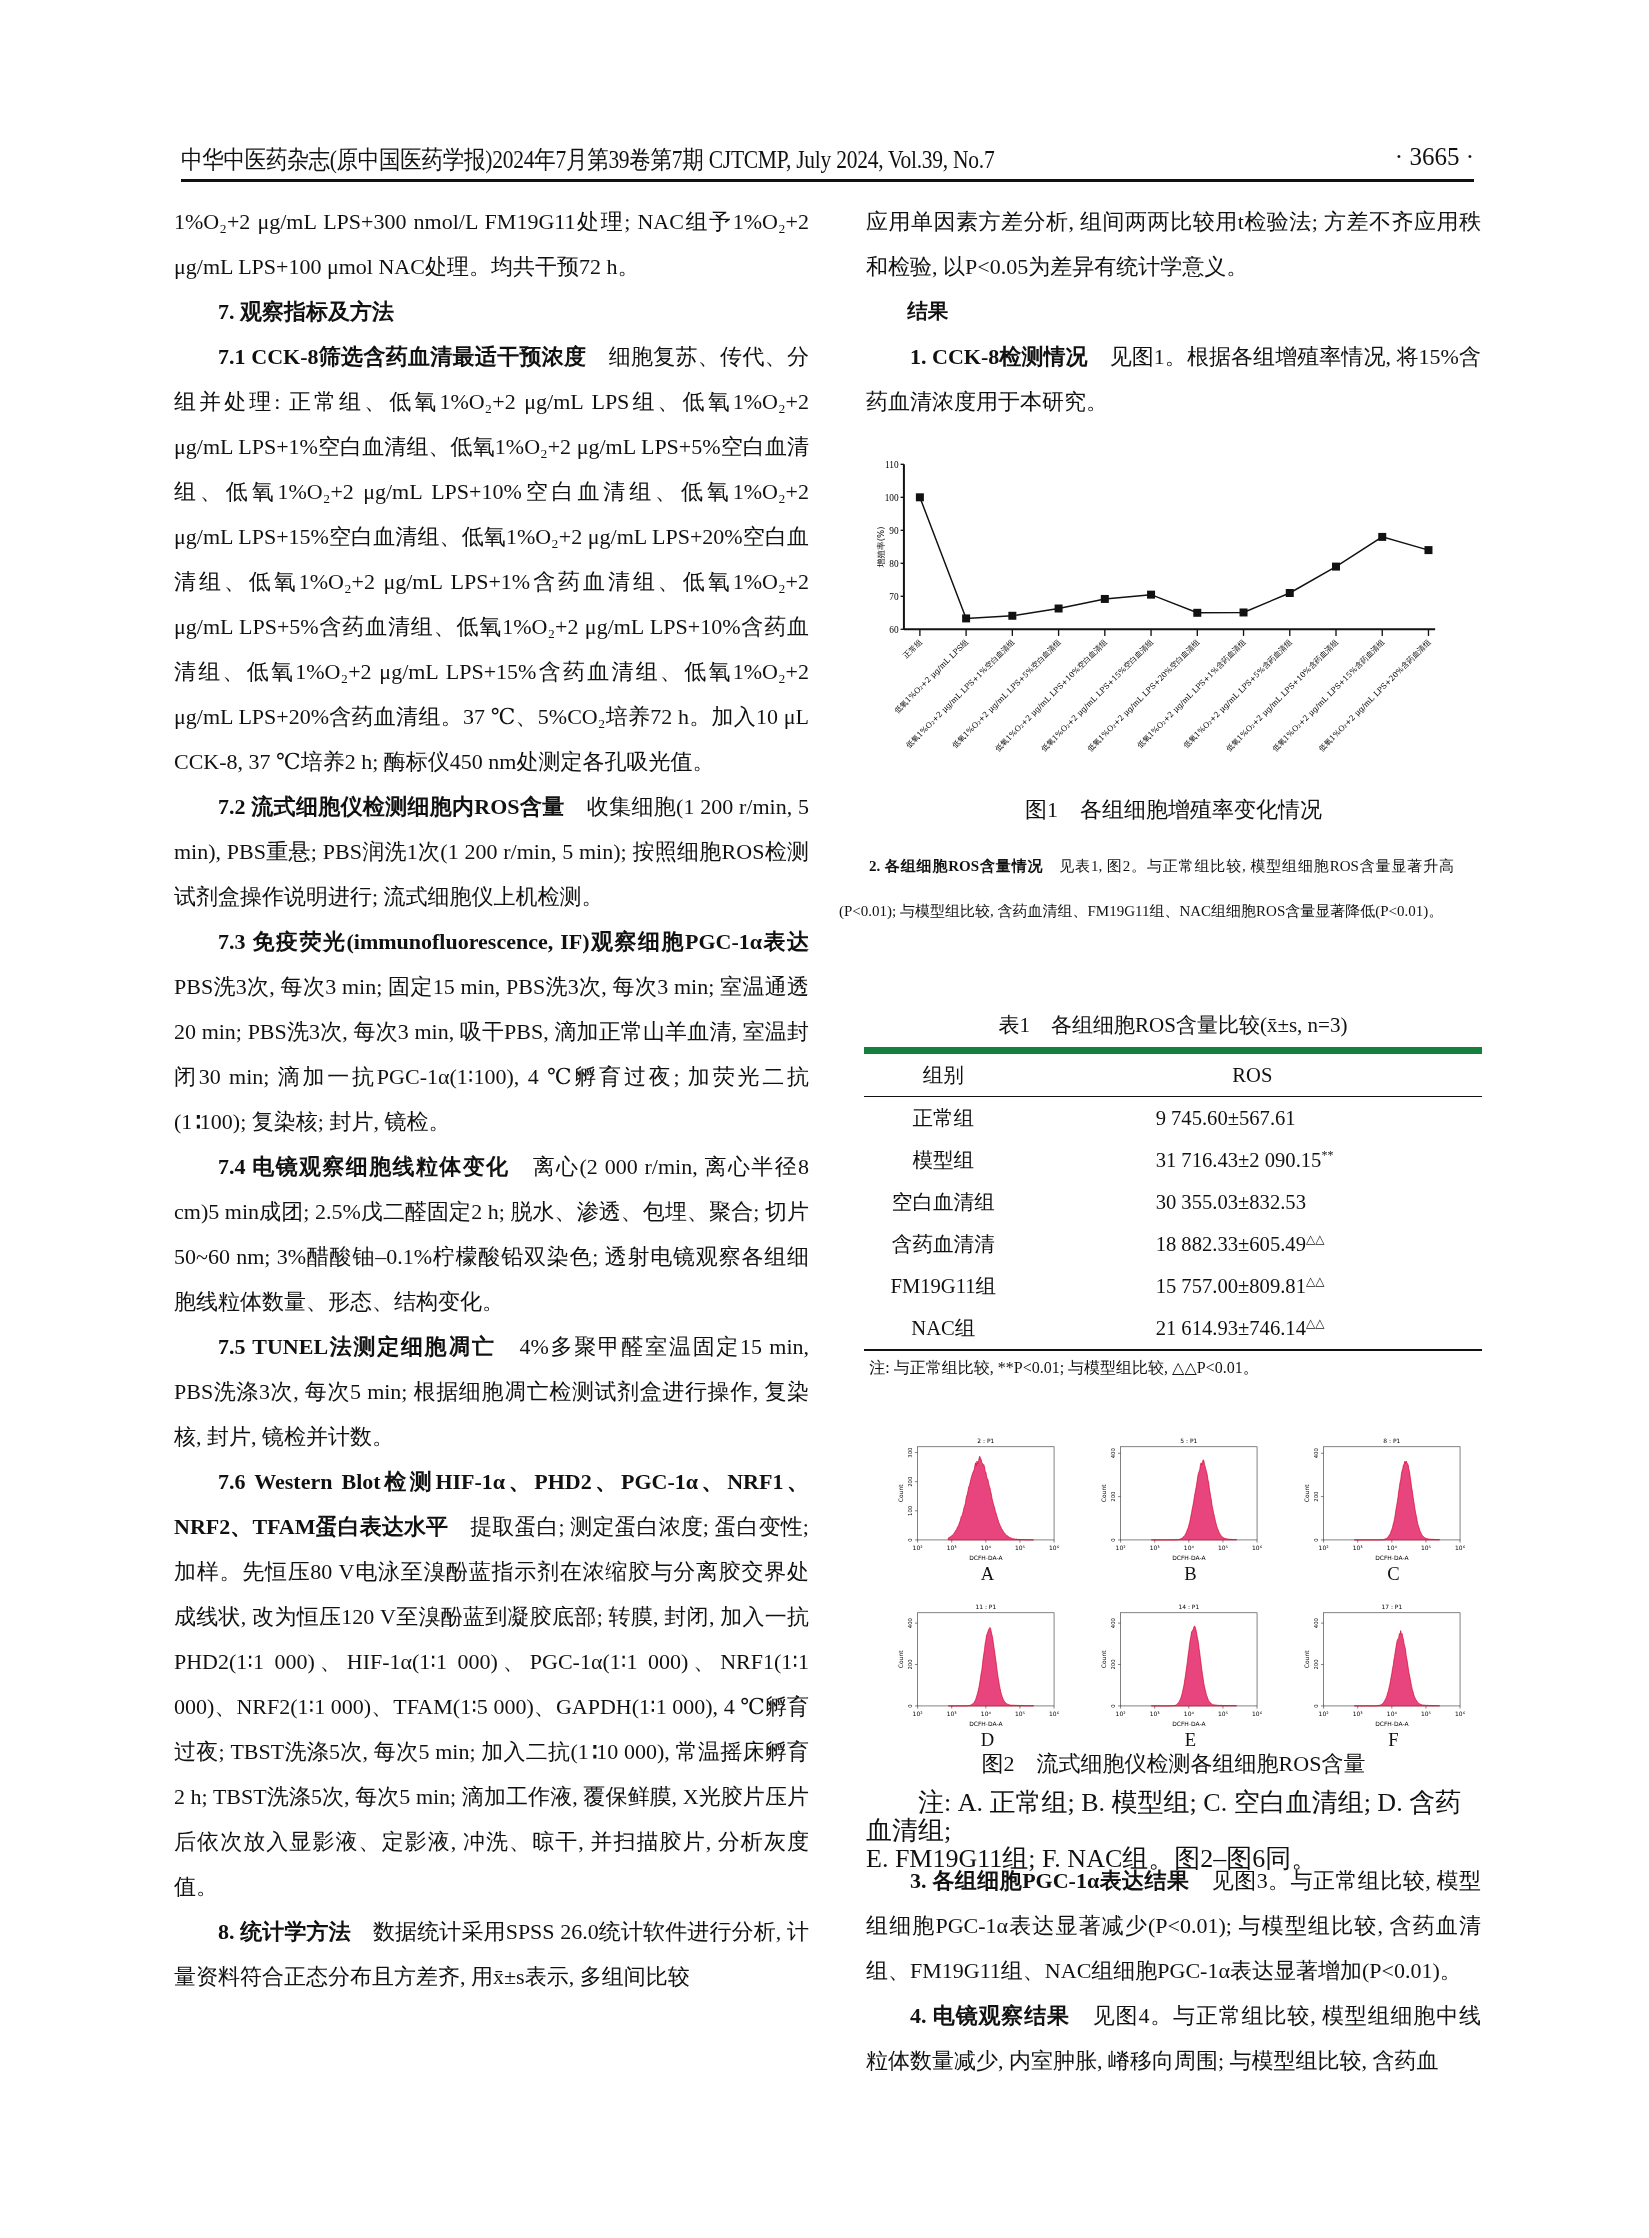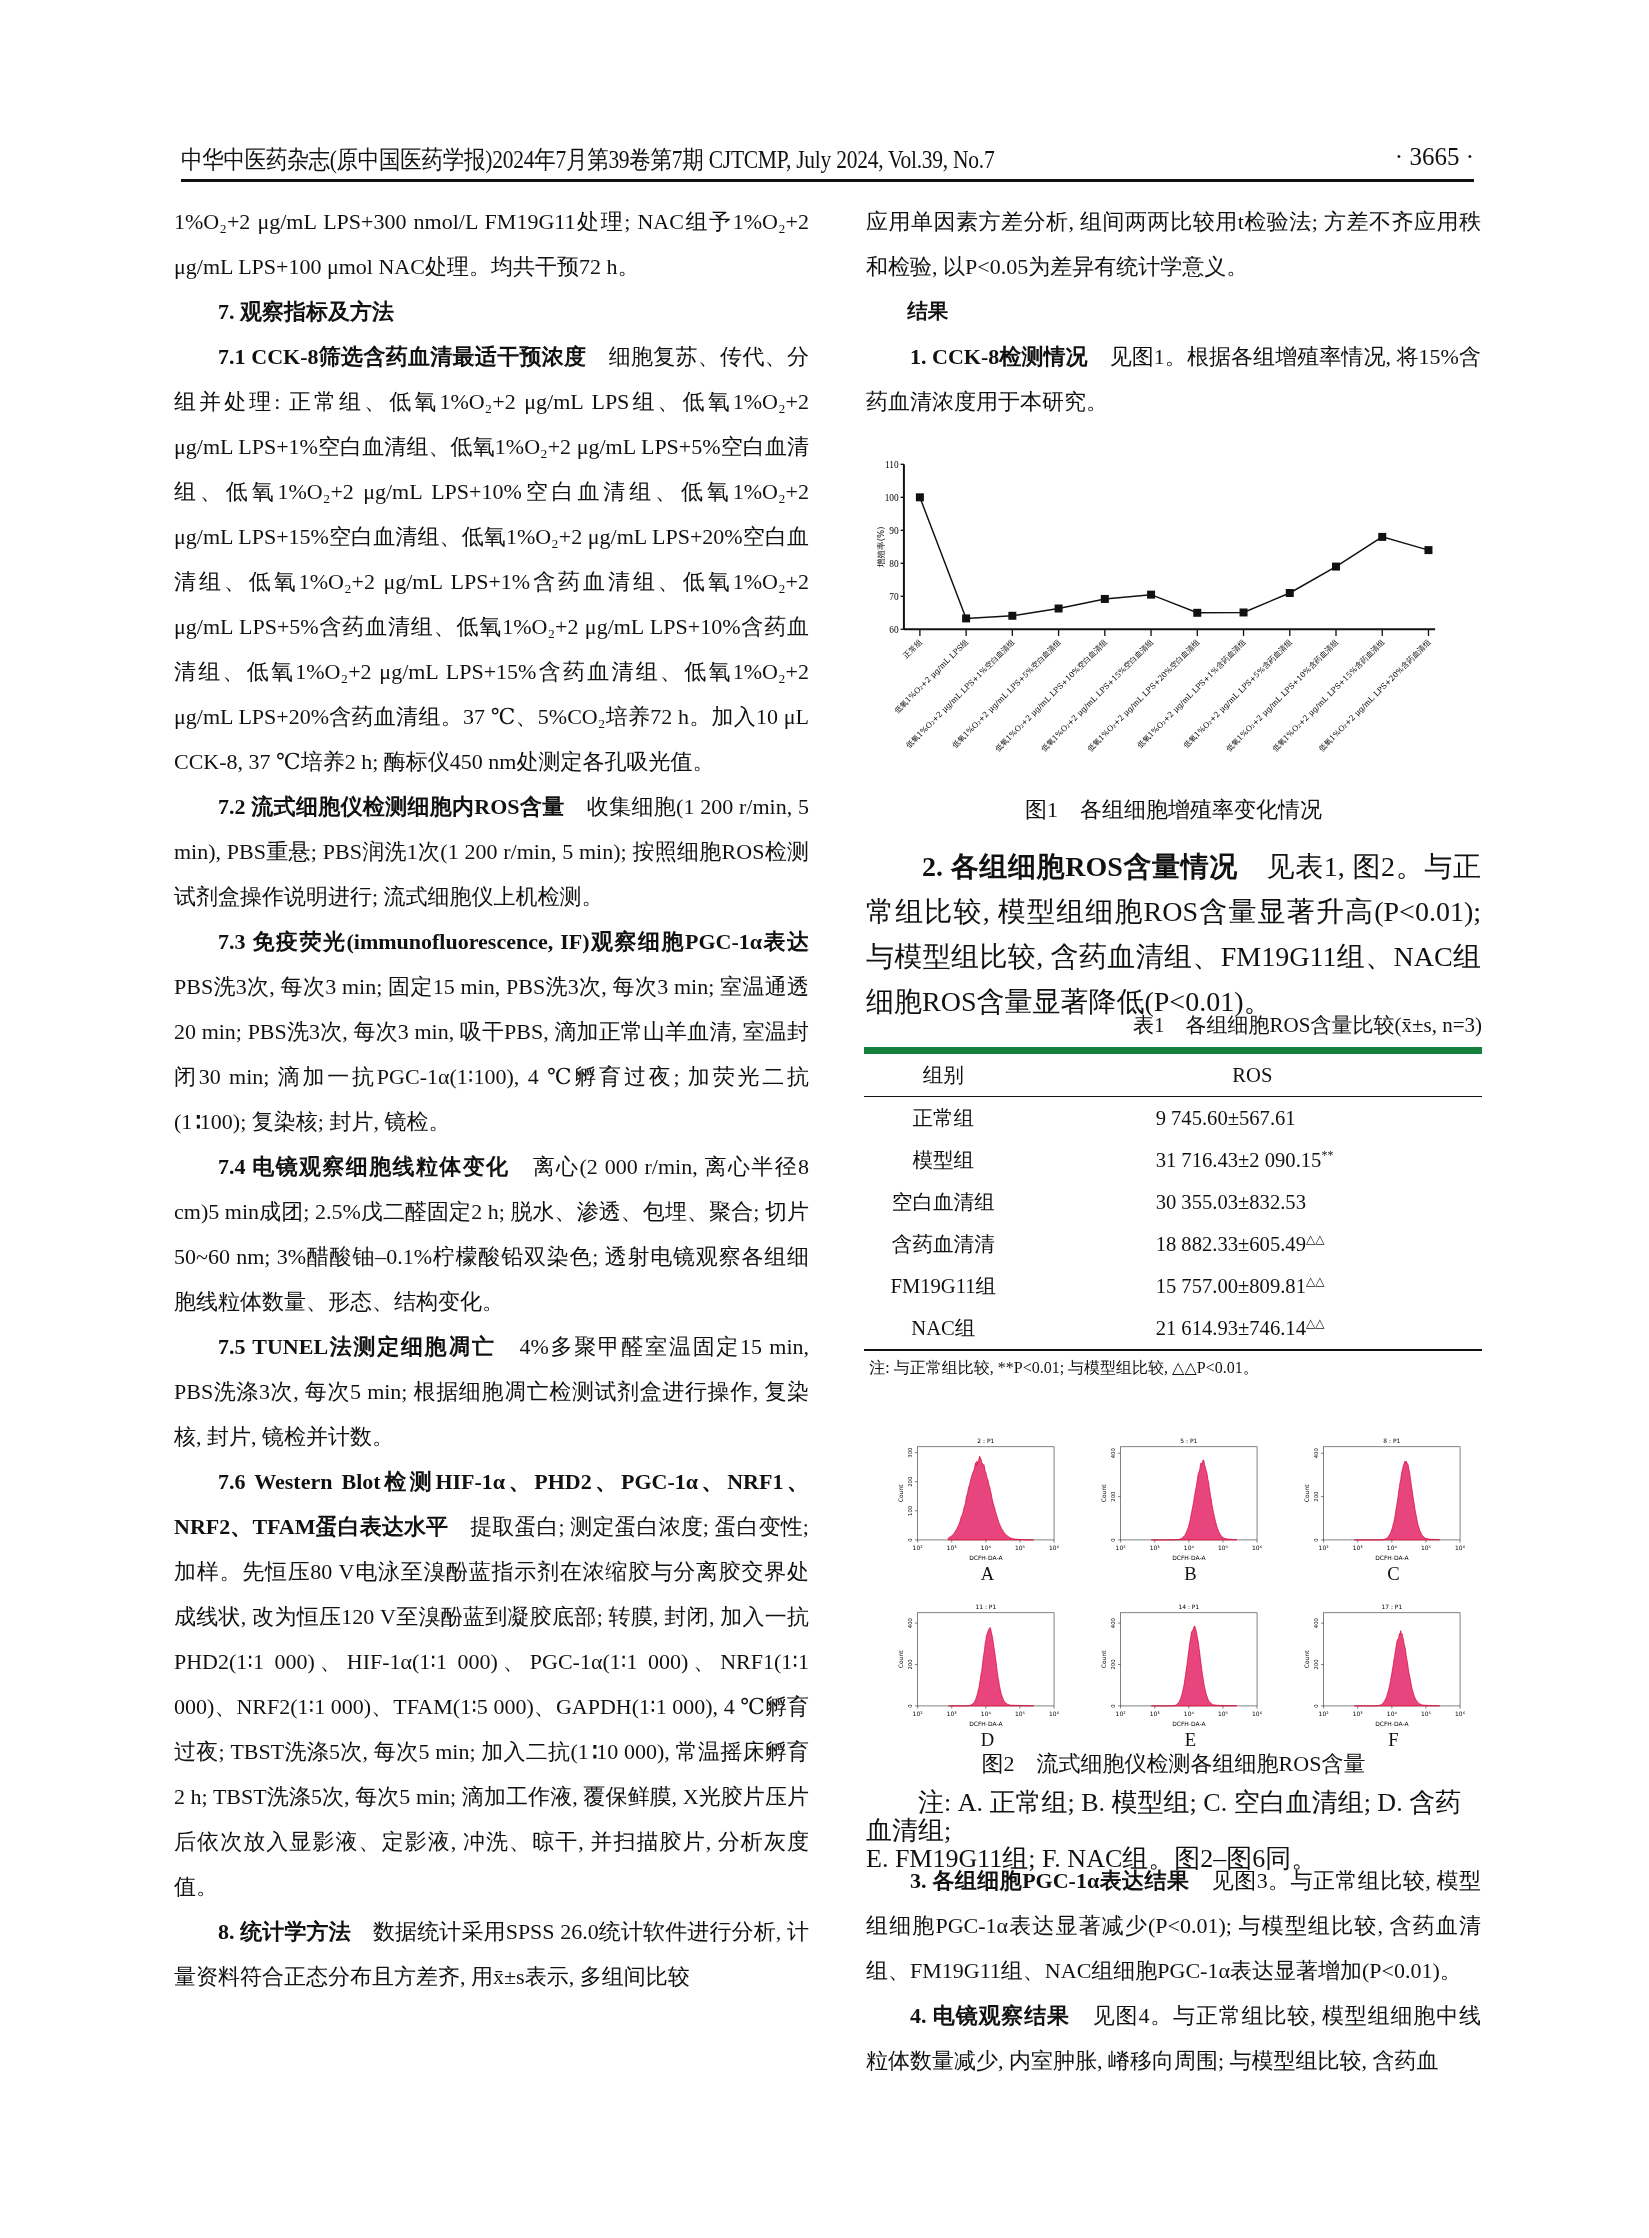--- a/index.html
+++ b/index.html
@@ -18,40 +18,40 @@
   .heading-bold { font-family: "DejaVu Sans", "Liberation Sans", sans-serif; font-weight: bold; text-indent: 2em; margin: 0; font-size: 20.6px; }
 
   
   .fig1 { position: absolute; left: 864px; top: 439px; width: 632px; height: 346px; }
   .fig1 svg { width: 632px; height: 346px; }
   .fig-caption { position: absolute; font-size: 22px; text-align: center; }
   .fig1-caption { left: 866px; top: 795px; width: 615px; }
 
   
   .table-wrap { position: absolute; left: 864px; top: 1011px; width: 618px; }
-  .table-title { text-align: right; font-size: 21px; margin-bottom: 8px; }
+  .table-title { text-align: center; font-size: 21px; margin-bottom: 8px; }
   table.ros { width: 100%; border-collapse: collapse; font-size: 20.6px; }
   table.ros th, table.ros td { text-align: center; height: 40px; font-weight: normal; }
   table.ros thead tr { border-top: 7px solid #15803d; border-bottom: 1.3px solid #111; }
   table.ros tbody tr:last-child { border-bottom: 2px solid #111; }
   table.ros td.val { text-align: left; padding-left: 133px; }
   .sup { font-size: 12px; vertical-align: super; }
   .table-note { font-size: 16px; margin-top: 6.6px; text-indent: 0; padding-left: 5.3px; }
 
   
   .fig2 { position: absolute; left: 891px; top: 1430px; width: 598px; height: 312px; }
   .hist { position: absolute; width: 193px; height: 156px; }
   .hist svg { width: 193px; height: 140px; }
   .hist-letter { position: absolute; left: 0; width: 193px; text-align: center; top: 133px; font-size: 18.6px; }
   .fig2-caption { left: 866px; top: 1749px; width: 615px; }
   .fig2-note { position: absolute; left: 866px; top: 1789px; width: 615px; font-size: 26px; line-height: 28px; }
   .fig2-note p { margin: 0; }
 
   .col-right2 { position: absolute; left: 866px; top: 1858px; width: 615px; font-size: 22px; line-height: 45px; text-align: justify; }
-  .col-right-mid { position: absolute; left: 866px; top: 844px; width: 615px; font-size: 28px; line-height: 45px; text-align: justify; }
+  .col-right-mid { position: absolute; left: 839px; top: 844px; width: 615px; font-size: 15px; line-height: 45px; text-align: justify; }
 </style>
 </head>
 <body>
 
 <div class="header">
   <span class="header-title">中华中医药杂志(原中国医药学报)2024年7月第39卷第7期  CJTCMP, July 2024, Vol.39, No.7</span>
   <span class="header-page">· 3665 ·</span>
 </div>
 <div class="header-rule"></div>
 

